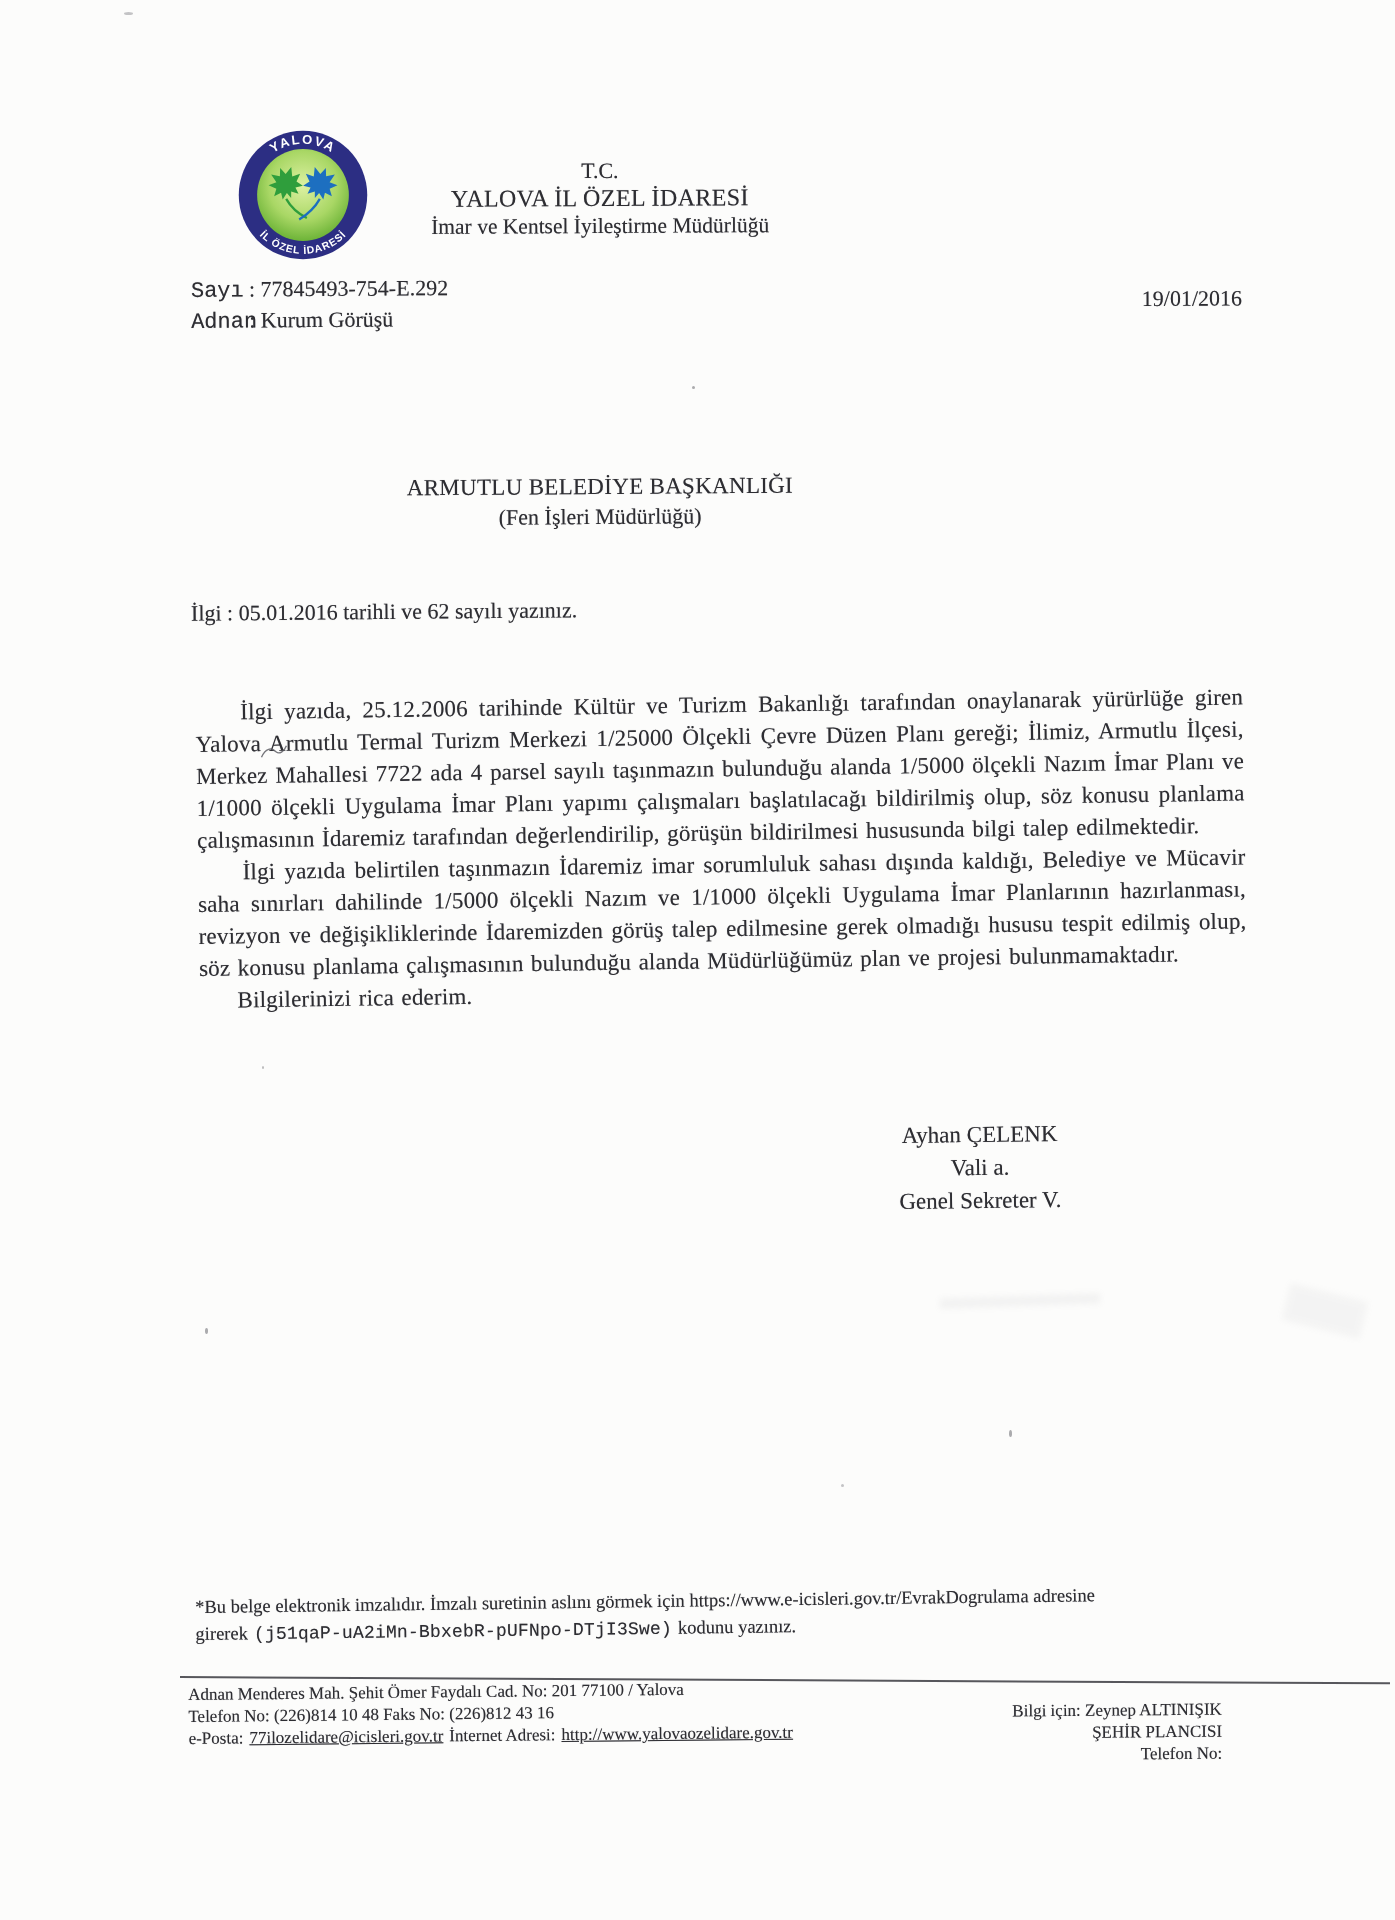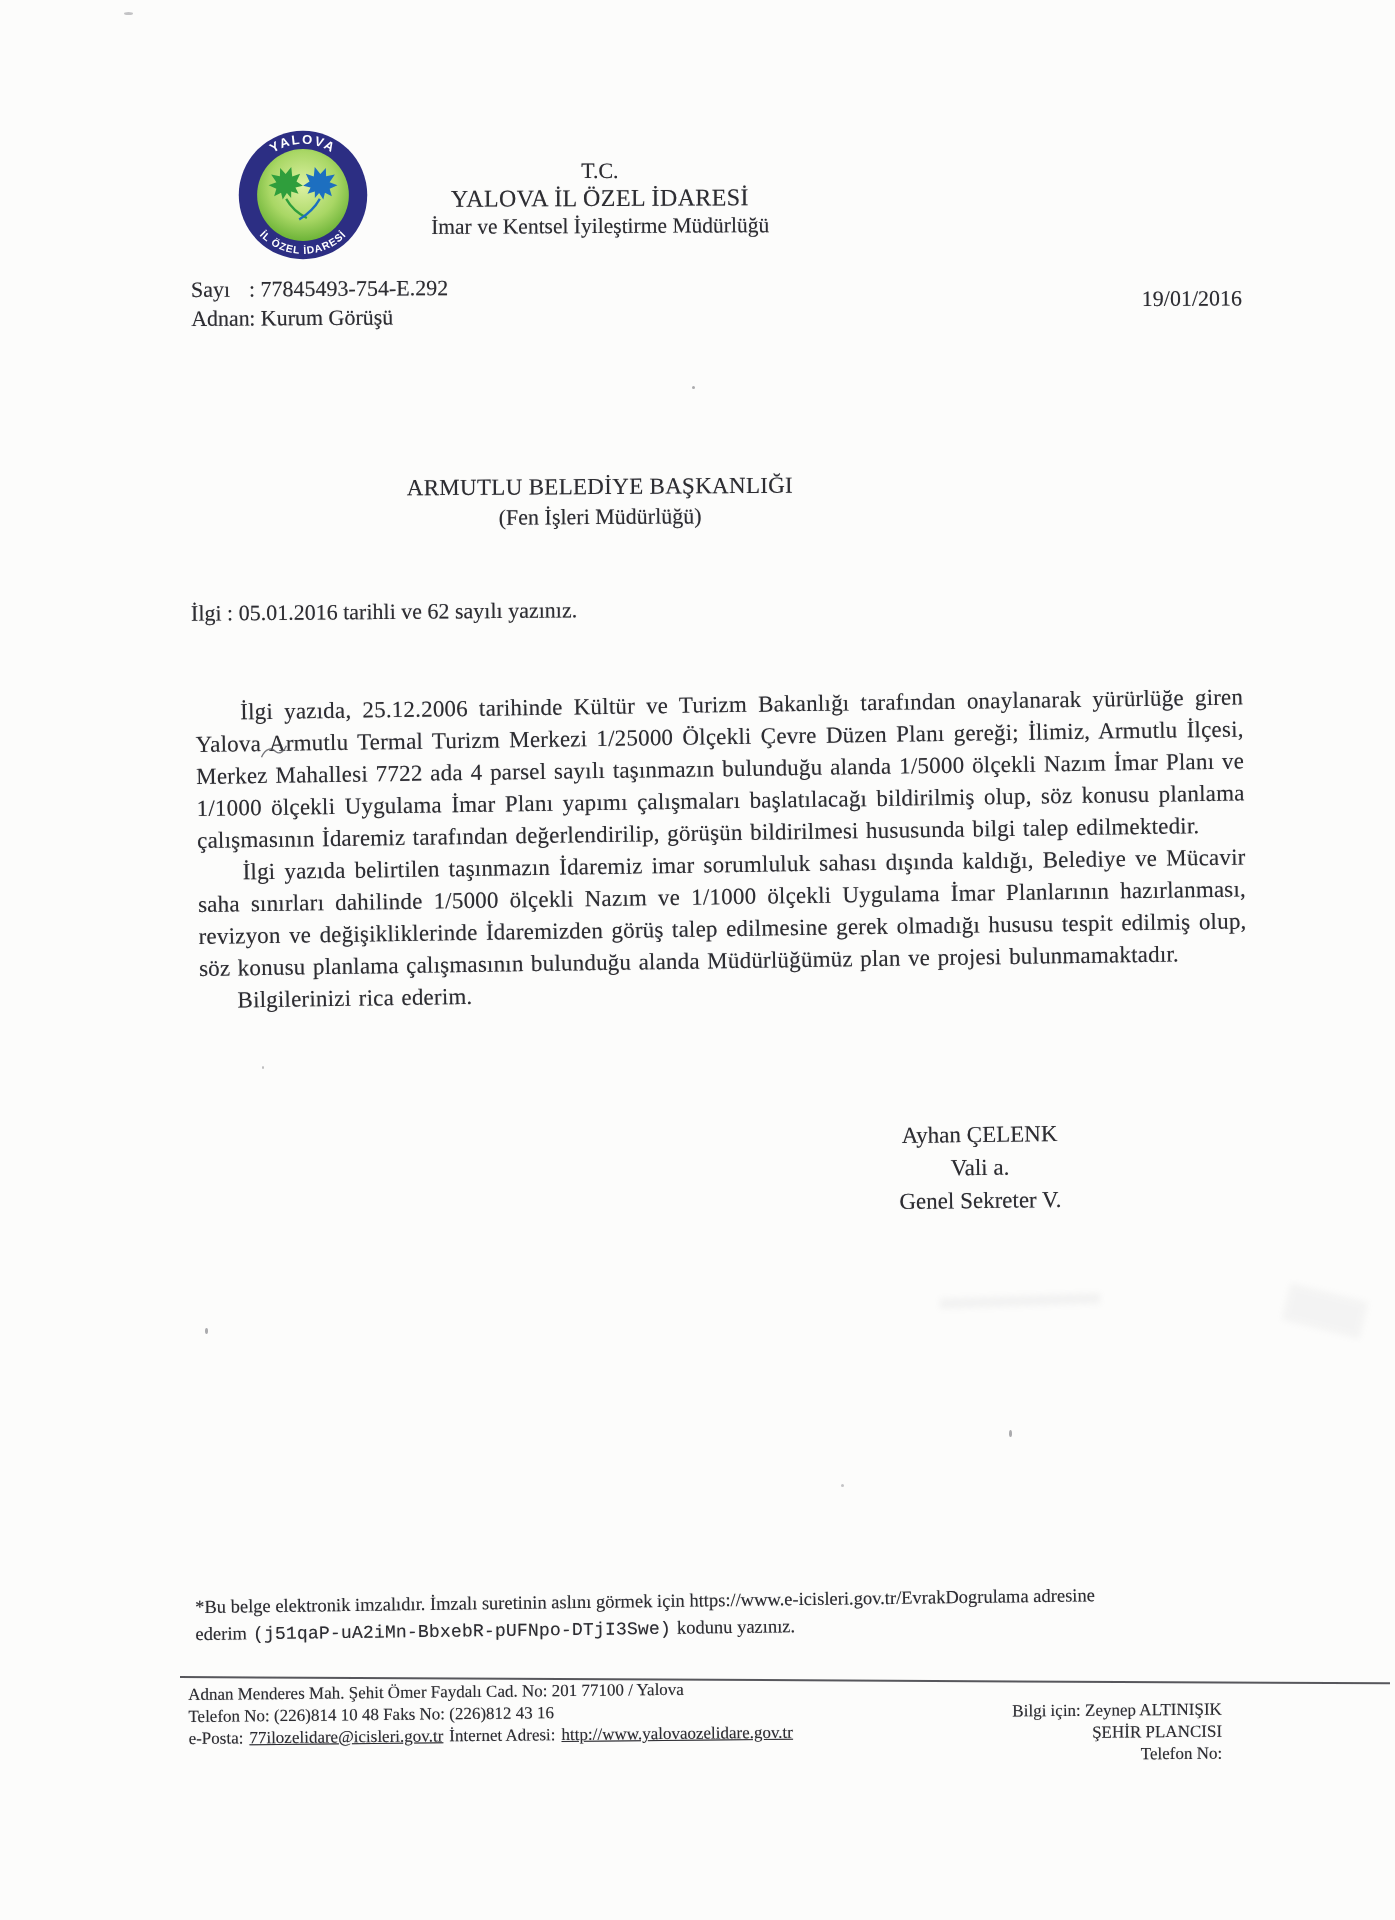--- a/index.html
+++ b/index.html
@@ -15,21 +15,21 @@
   
   .logo{left:238px;top:130px;width:130px;height:130px;}
   .logo svg{width:100%;height:100%;}
   .head-center{left:300px;top:158px;width:600px;text-align:center;transform:rotate(-0.3deg);}
   .head-tc{font-size:22px;line-height:26px;}
   .head-org{font-size:24px;line-height:29px;letter-spacing:0.4px;}
   .head-dept{font-size:21.5px;line-height:27px;}
 
   
   .meta{left:191px;top:274px;font-size:22px;line-height:29px;transform:rotate(-0.4deg);}
-  .meta .lbl{display:inline-block;width:58px;}
+  .meta .lbl{display:inline-block;width:58px;font-family:Liberation Mono, monospace;}
   .date{left:1020px;top:286px;width:222px;text-align:right;font-size:22px;transform:rotate(-0.3deg);}
 
   
   .recipient{left:300px;top:471px;width:600px;text-align:center;transform:rotate(-0.4deg);}
   .recipient .r1{font-size:23px;line-height:31px;letter-spacing:0.3px;}
   .recipient .r2{font-size:22px;line-height:29px;}
 
   
   .ilgi{left:191px;top:599px;font-size:22px;transform:rotate(-0.5deg);}
 
@@ -125,21 +125,21 @@
 
 <div class="abs signature ink">
   <div>Ayhan ÇELENK</div>
   <div>Vali a.</div>
   <div>Genel Sekreter V.</div>
 </div>
 
 <div class="abs footnote ink">
   <div>*Bu belge elektronik imzalıdır. İmzalı suretinin aslını görmek için https://www.e-icisleri.gov.tr/EvrakDogrulama adresine</div>
   <div>
-    <span class="seg">ederim</span><span class="seg mono">(j51qaP-uA2iMn-BbxebR-pUFNpo-DTjI3Swe)</span><span>kodunu yazınız.</span>
+    <span class="seg">girerek</span><span class="seg mono">(j51qaP-uA2iMn-BbxebR-pUFNpo-DTjI3Swe)</span><span>kodunu yazınız.</span>
   </div>
 </div>
 
 <div class="abs rule"></div>
 
 <div class="abs footer-left ink">
   <div>Adnan Menderes Mah. Şehit Ömer Faydalı Cad. No: 201 77100 / Yalova</div>
   <div>Telefon No: (226)814 10 48 Faks No: (226)812 43 16</div>
   <div>
     <span class="fseg">e-Posta:</span><span class="fseg u">77ilozelidare@icisleri.gov.tr</span><span class="fseg">İnternet Adresi:</span><span class="u">http://www.yalovaozelidare.gov.tr</span>

